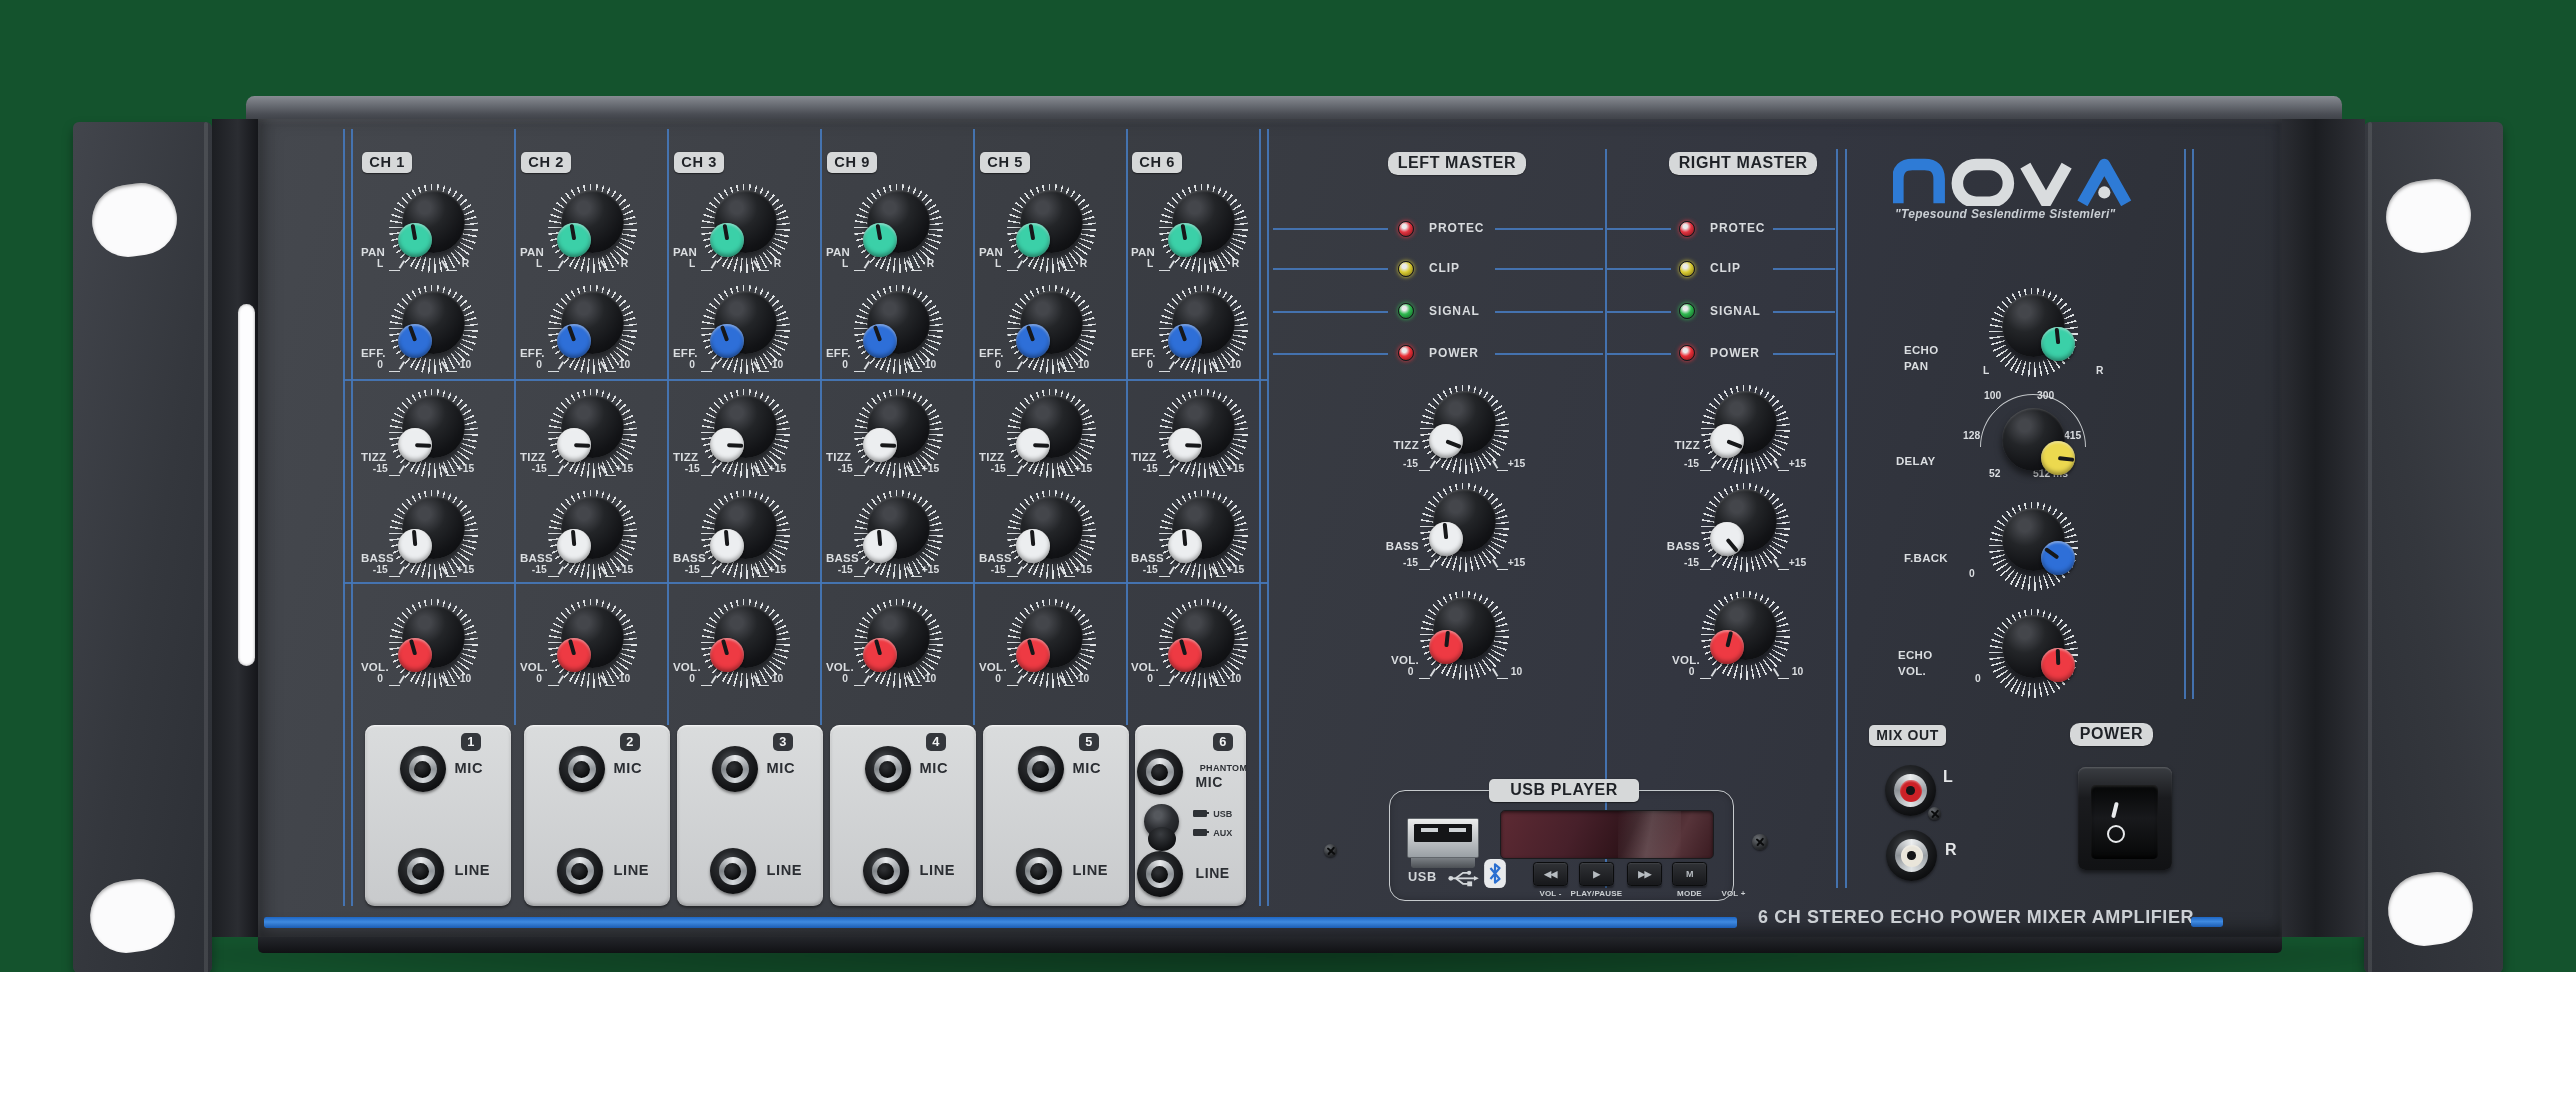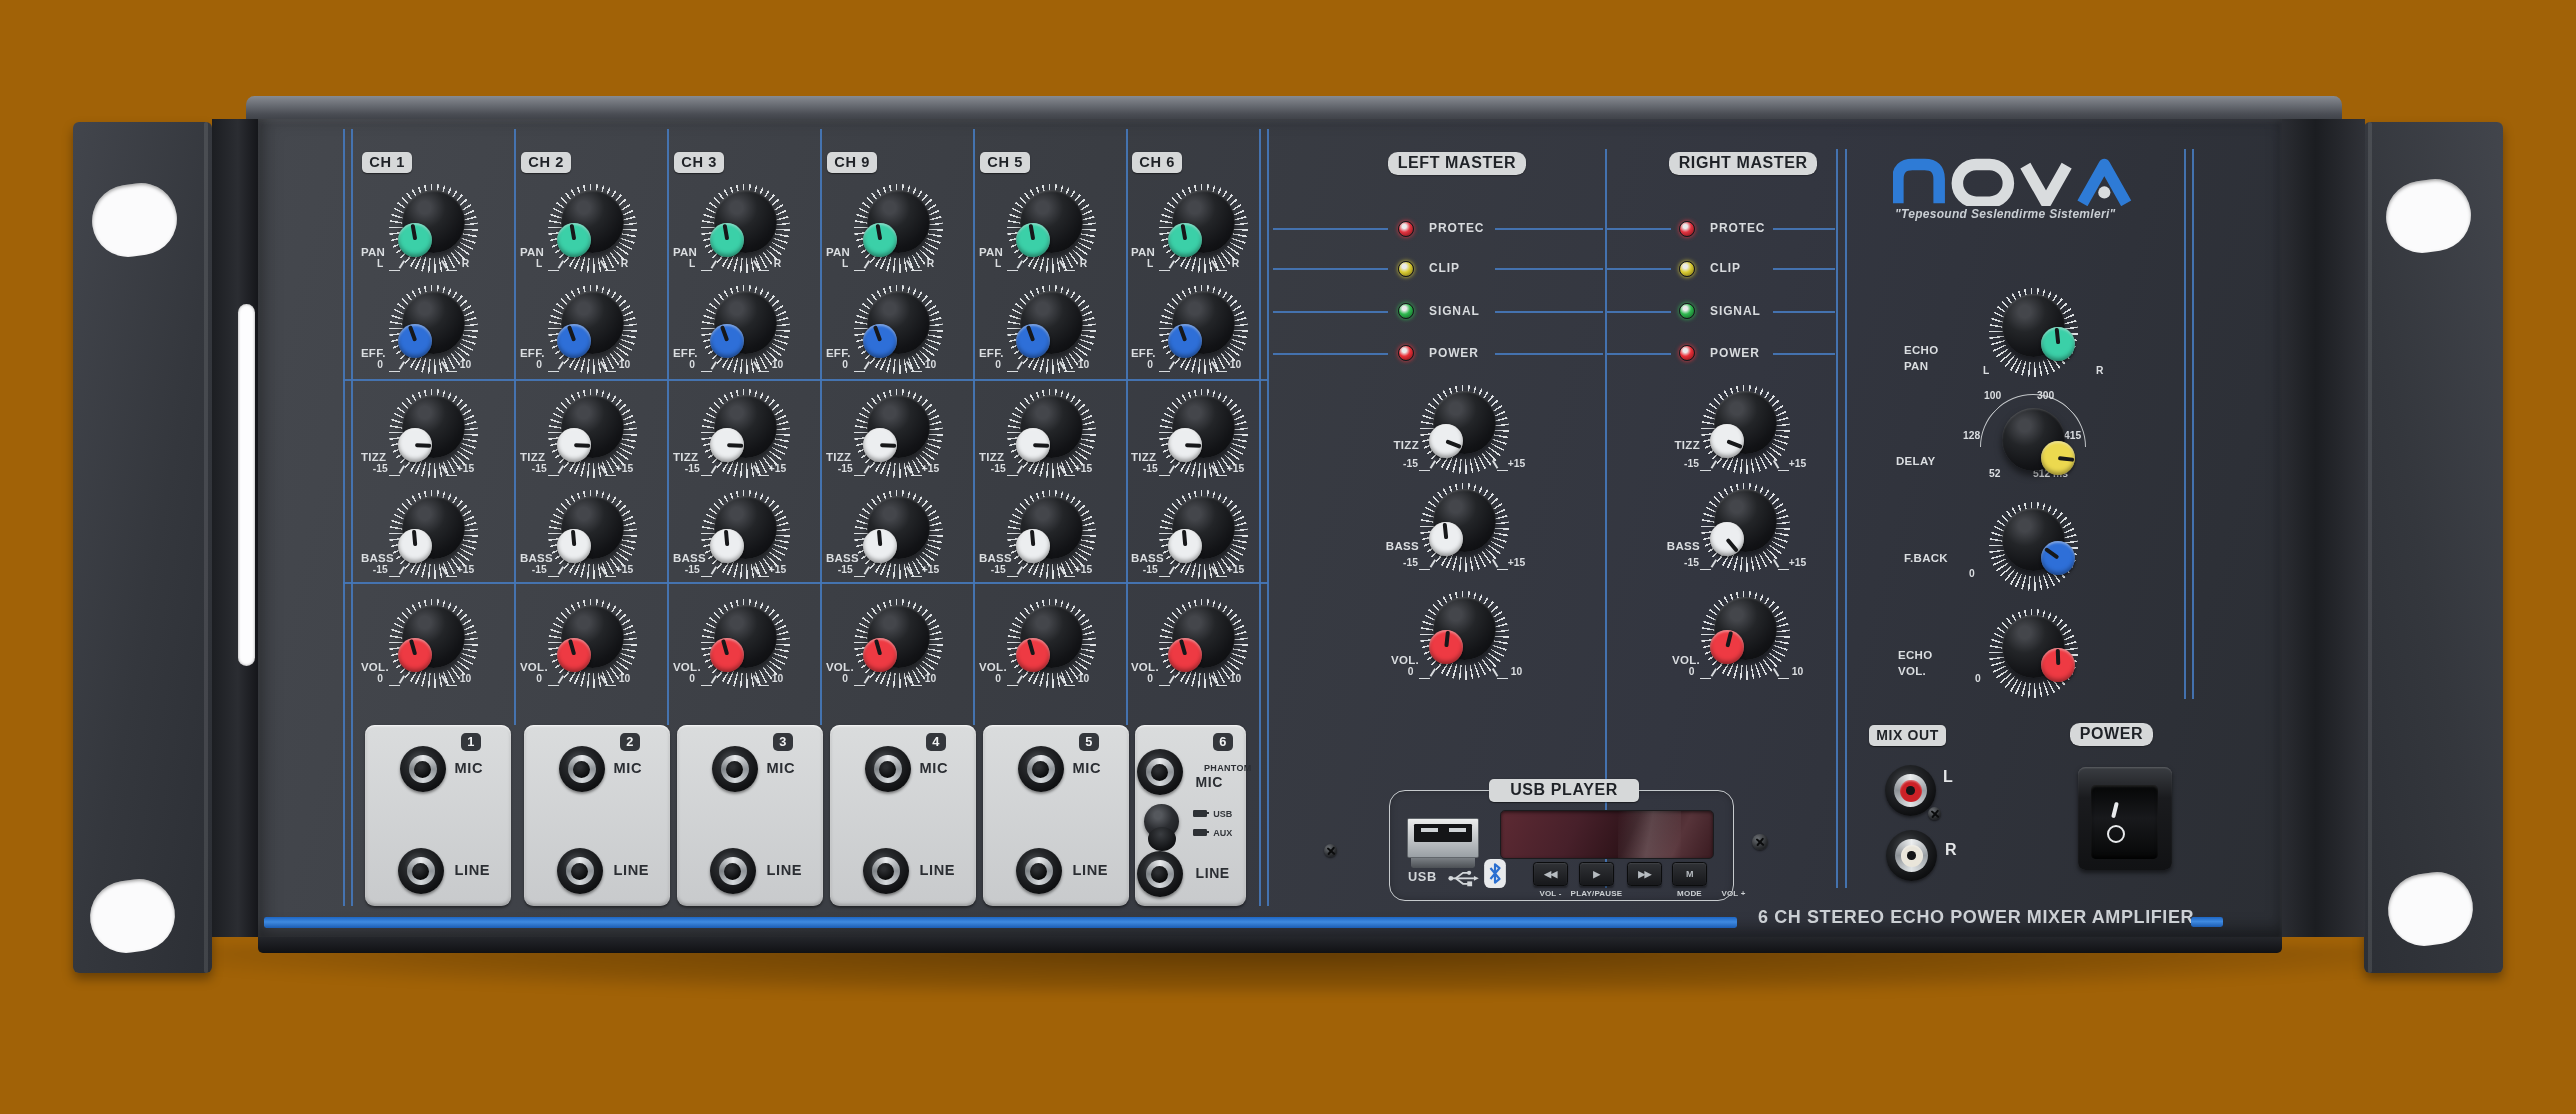--- a/index.html
+++ b/index.html
@@ -1,17 +1,17 @@
 <!DOCTYPE html>
 <html style="font-size:9.7px"><head>
 <meta charset="utf-8">
 <style>
   html,body{margin:0;padding:0}
   body{font-family:"Liberation Sans",sans-serif;-webkit-font-smoothing:antialiased}
-  .stage{position:relative;width:2576px;height:1114px;background:#a16207;overflow:hidden}
+  .stage{position:relative;width:2576px;height:972px;background:#14532d;overflow:hidden}
   .stage *{position:absolute;box-sizing:border-box}
 
   
   .gshadow{left:201px;top:946px;width:2200px;height:49px;background:radial-gradient(ellipse at 50% 10%,rgba(0,0,0,.40),rgba(0,0,0,.16) 55%,transparent 78%);filter:blur(4.3px)}
   .chassis-top{left:246px;top:96px;width:2096px;height:25.5px;border-radius:8.5px 8.5px 0 0;background:linear-gradient(#878b92,#4a4d54 70%,#3a3d43)}
   .ear{top:122px;width:139px;height:851px;background:linear-gradient(100deg,#42454c,#34373d 55%,#2c2f35);border-radius:6px;box-shadow:0 6px 11px rgba(0,0,0,.35)}
   .ear-left{left:73px}
   .ear-right{left:2364px;background:linear-gradient(260deg,#42454c,#34373d 55%,#2c2f35)}
   .ear-left::after{content:"";position:absolute;right:3.6px;top:0;width:4.3px;height:100%;background:rgba(255,255,255,.10);border-radius:2.4px}
   .ear-right::after{content:"";position:absolute;left:3.6px;top:0;width:4.3px;height:100%;background:rgba(255,255,255,.10);border-radius:2.4px}
@@ -73,21 +73,21 @@
   .jtext{font-size:14.6px;font-weight:bold;color:#2b2e33;letter-spacing:0.6px}
   .jmic{left:90px;top:35px}
   .jline{left:90px;top:137px}
   .jack{width:46px;height:46px;border-radius:50%;background:radial-gradient(circle at 42% 36%,#4a4d51 0 10%,#26282b 32%,#101113 70%,#060708 100%);box-shadow:0 1.8px 3px rgba(0,0,0,.45)}
   .jack::before{content:"";position:absolute;left:9px;top:9px;width:28px;height:28px;border-radius:50%;background:conic-gradient(#e9ebed,#8f9499,#d6dadd,#7e8archive387,#e9ebed);background:conic-gradient(#e9ebed,#8f9499,#d6dadd,#7e8387,#e9ebed)}
   .jack::after{content:"";position:absolute;left:14.6px;top:14.6px;width:17px;height:17px;border-radius:50%;background:radial-gradient(circle at 40% 35%,#2c2e31 0 12%,#0a0b0c 70%)}
   .j-mic{left:35px;top:21px}
   .j-line{left:33px;top:123px}
   .jpanel.narrow .j-mic{left:2.4px;top:24px}
   .jpanel.narrow .j-line{left:2.4px;top:126px}
-  .ph-small{left:61px;top:38px;width:56px;font-size:9px;font-weight:bold;color:#2b2e33;text-align:right;letter-spacing:0.3px}
+  .ph-small{left:61px;top:38px;width:56px;font-size:9px;font-weight:bold;color:#2b2e33;text-align:center;letter-spacing:0.3px}
   .ph-mic{left:61px;top:49px;font-size:14px;font-weight:bold;color:#2b2e33;letter-spacing:0.6px}
   .swrow{left:58px;width:55px;height:9.7px;font-size:9px;font-weight:bold;color:#33363b}
   .sw-usb{top:84px}.sw-aux{top:103px}
   .swicon{left:0;top:1.2px;width:14.6px;height:7.3px;background:#2e3135;border-radius:1.2px}
   .swicon::after{content:"";position:absolute;right:-2.4px;top:1.8px;width:6px;height:1.8px;background:#2e3135}
   .swrow span{left:20.7px;position:absolute}
   .ph-line{left:61px;top:140px;font-size:14px;font-weight:bold;color:#2b2e33;letter-spacing:0.6px}
   .tog{left:9.7px;top:79px;width:35px;height:35px;border-radius:50%;background:radial-gradient(circle at 40% 32%,#55585d 0 12%,#2c2e32 45%,#121316 100%);box-shadow:0 2.4px 3.6px rgba(0,0,0,.4)}
   .tog::after{content:"";position:absolute;left:3.6px;top:23px;width:28px;height:24px;border-radius:50%;background:radial-gradient(circle at 45% 30%,#3a3d41,#0d0e10 75%)}
 

